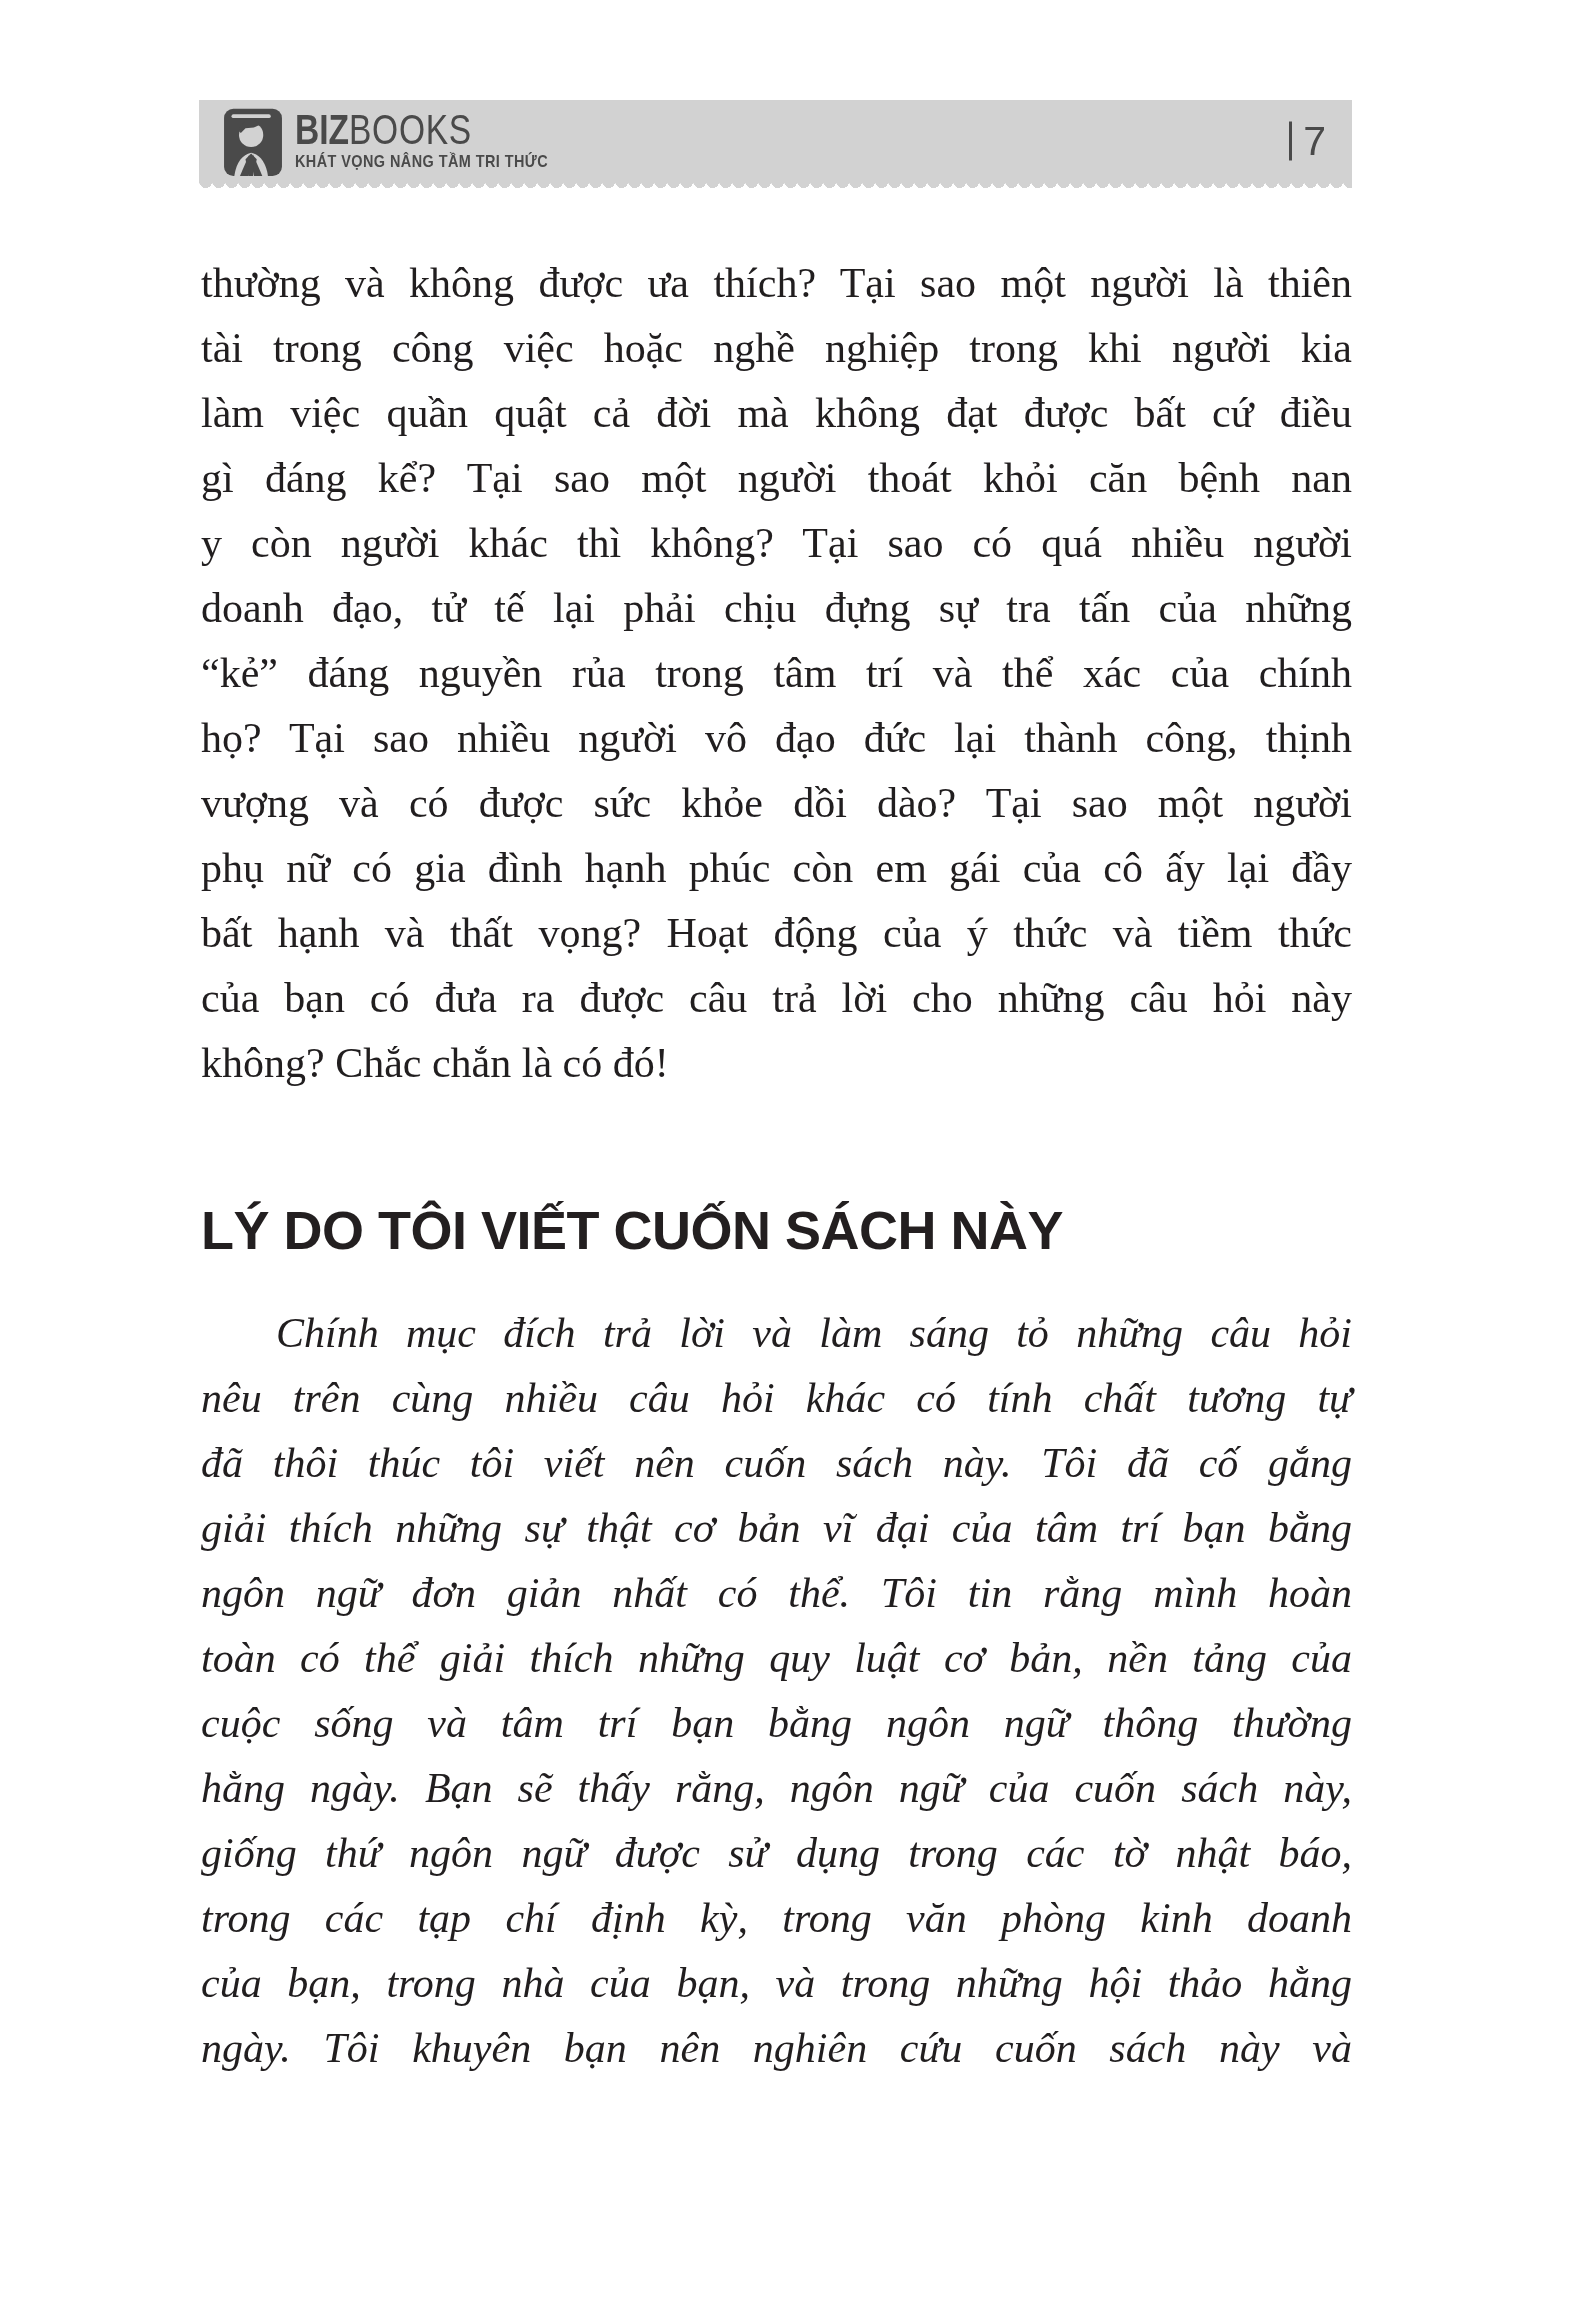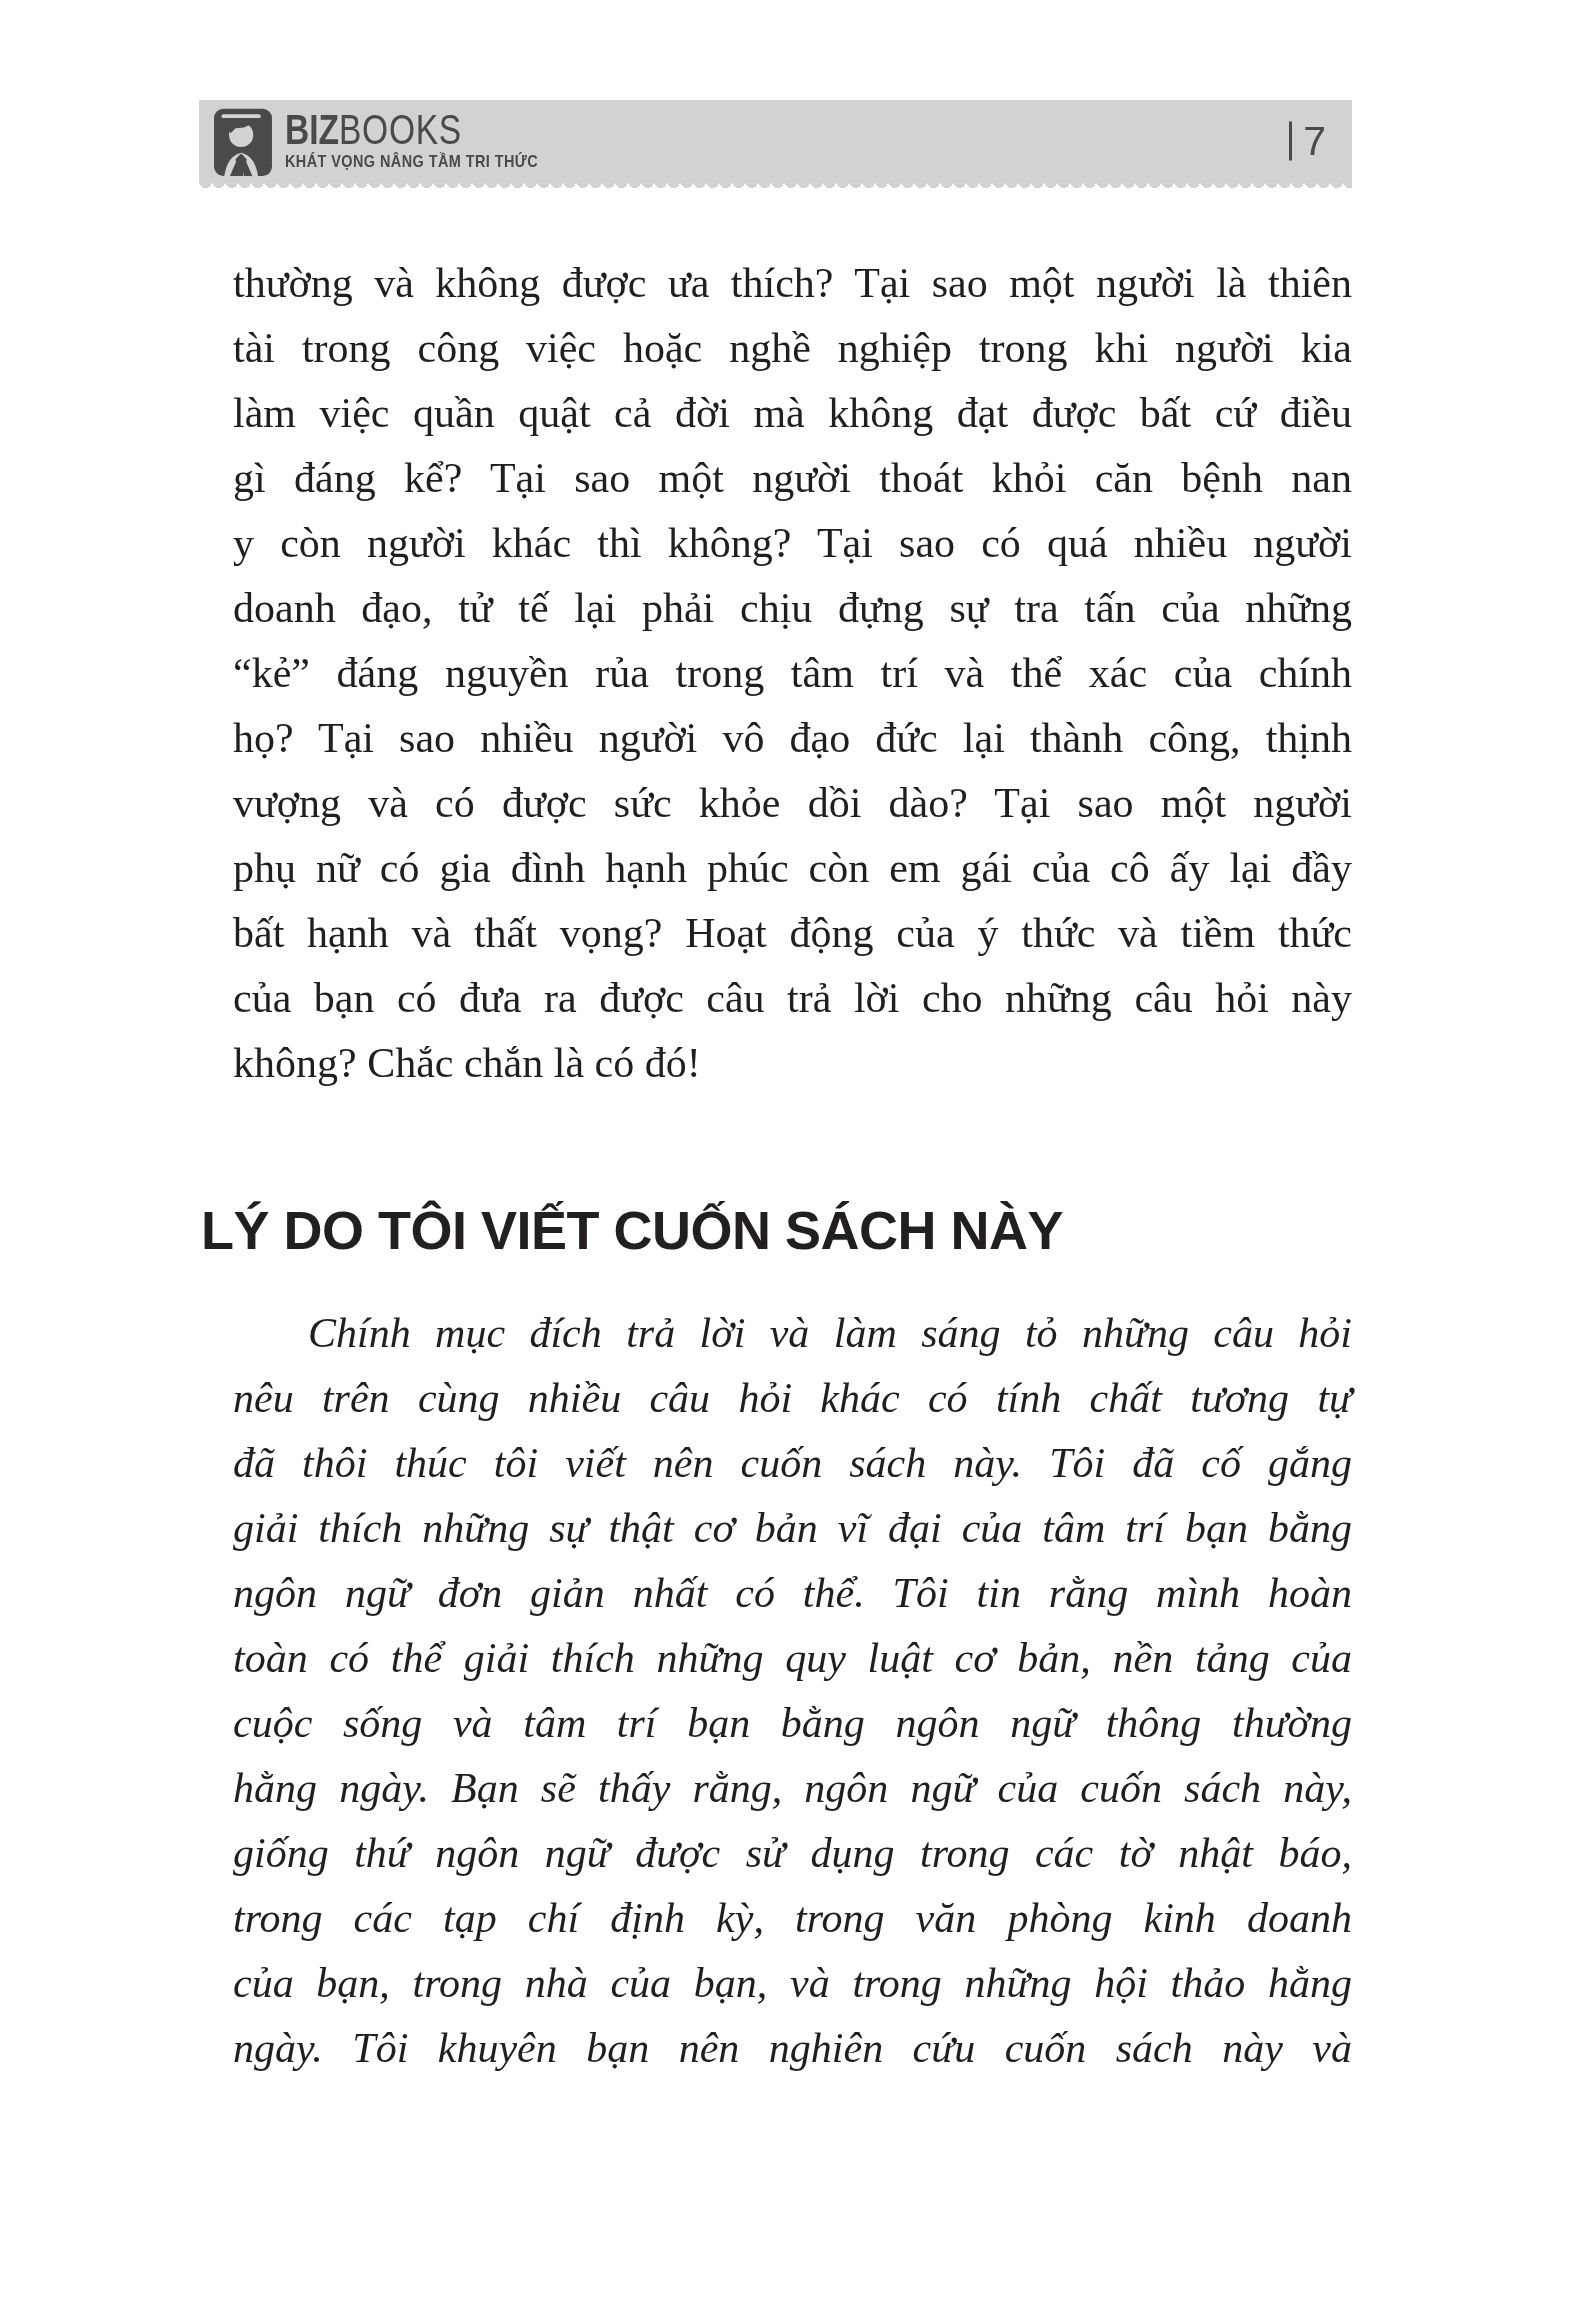--- a/index.html
+++ b/index.html
@@ -30,21 +30,21 @@
     right: 0;
     height: 7.5px;
     background-image: radial-gradient(circle 6.6px at 6.6px 0px, #d2d2d2 98%, rgba(0,0,0,0) 100%);
     background-size: 13px 7.5px;
     background-repeat: repeat-x;
   }
   .header-inner {
     display: flex;
     align-items: center;
     height: 100%;
-    padding-left: 15px;
+    padding-left: 25px;
   }
   .book-icon { width: 58px; height: 71px; display: block; }
   .brand-block { margin-left: 13px; color: #4a4a4a; }
   .brand-line {
     font-family: "Liberation Sans", sans-serif;
     font-size: 43px;
     line-height: 39px;
     letter-spacing: 0px;
     transform: scaleX(0.78);
     transform-origin: left center;
@@ -93,21 +93,20 @@
     width: 1151px;
     color: #211e1f;
   }
   .paragraph {
     font-size: 42px;
     line-height: 65px;
   }
   .line {
     text-align: justify;
     text-align-last: justify;
-    margin-left: 32px;
   }
   .line.last { text-align-last: left; }
   .line.indent { text-indent: 75px; }
 
   .section-heading {
     font-family: "Liberation Sans", sans-serif;
     font-weight: 700;
     font-size: 54px;
     line-height: 47px;
     letter-spacing: -0.5px;

